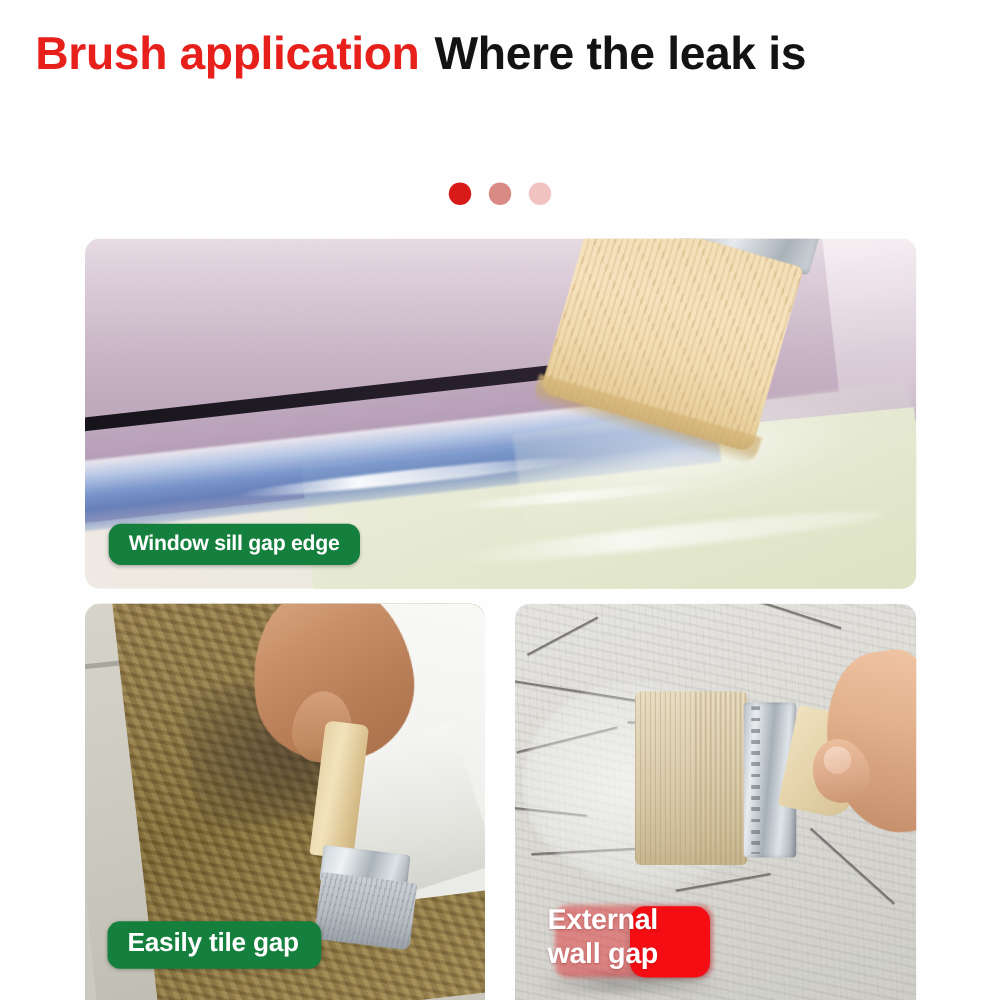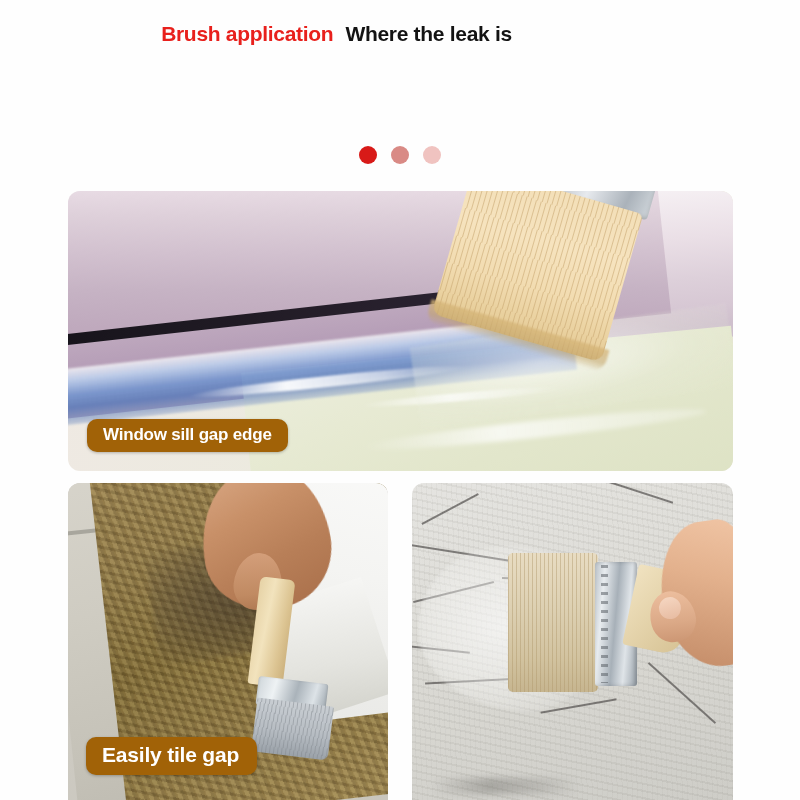--- a/index.html
+++ b/index.html
@@ -31,21 +31,21 @@
     width: 800px;
     height: 180px;
     text-align: center;
   }
 
   .headline {
     position: absolute;
     left: 0;
     top: 22px;
     width: 673px;
-    font-size: 21px;
+    font-size: 37px;
     font-weight: bold;
     letter-spacing: -0.3px;
     white-space: nowrap;
   }
   .headline .hl-red {
     color: #e8201c;
   }
   .headline .hl-dark {
     color: #131313;
     margin-left: 12px;
@@ -535,21 +535,21 @@
     bottom: 2%;
     width: 46%;
     height: 5%;
     background: linear-gradient(90deg, rgba(90,88,84,0) 0%, rgba(90,88,84,0.35) 40%, rgba(90,88,84,0.18) 75%, rgba(90,88,84,0) 100%);
     filter: blur(3px);
   }
 
   
   .badge {
     position: absolute;
-    background: #a16207;
+    background: #15803d;
     color: #ffffff;
     font-weight: bold;
     border-radius: 10px;
     display: flex;
     align-items: center;
     justify-content: center;
     box-shadow: 0 1px 3px rgba(0,0,0,0.25);
     white-space: nowrap;
   }
 
@@ -692,15 +692,23 @@
       <div class="br-brush-bristles"></div>
       <div class="br-ferrule"></div>
       <div class="br-ferrule-dots"></div>
       <div class="br-handle"></div>
       <div class="br-hand"></div>
       <div class="br-finger"></div>
       <div class="br-nail"></div>
       <div class="br-shadow"></div>
     </div>
 
+    <div class="badge-br-wrap">
+      <div class="badge-br-plate"></div>
+      <div class="badge-br-block"></div>
+      <div class="badge-br-text">
+        <div>External</div>
+        <div>wall gap</div>
+      </div>
+    </div>
   </div>
 
 </div>
 
 </body></html>

